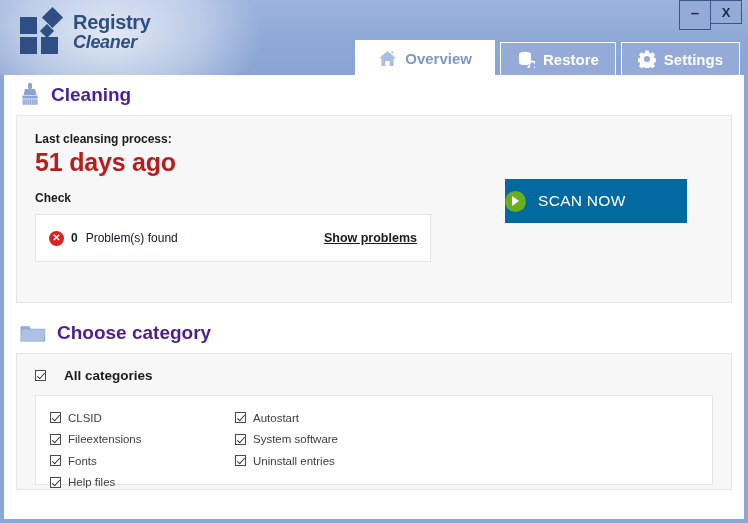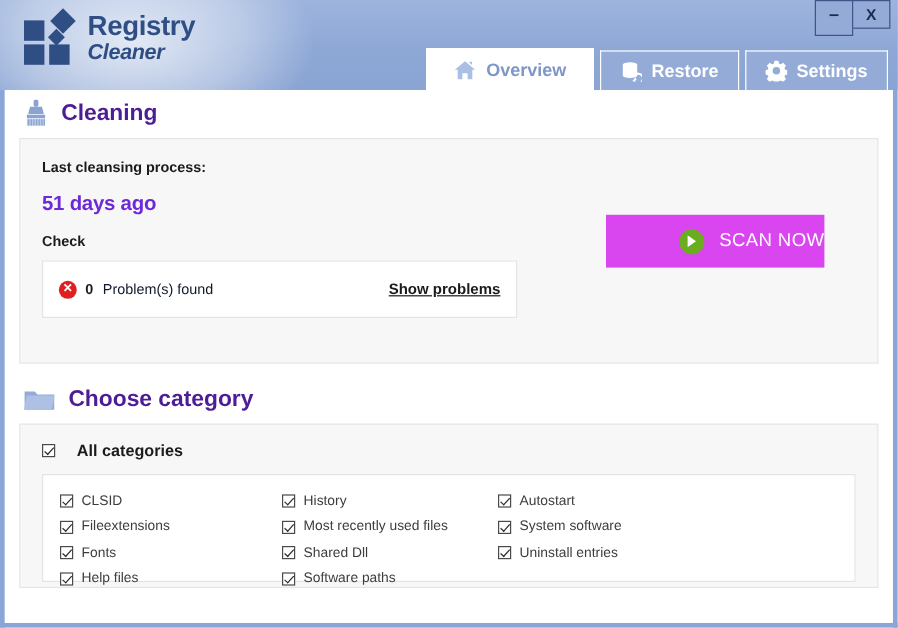--- a/index.html
+++ b/index.html
@@ -97,21 +97,21 @@
     background: #2f4f84;
     transform: rotate(45deg);
   }
   .ldm.d1 { width: 15px; height: 15px; left: 25px; top: 0px; }
   .ldm.d2 { width: 10px; height: 10px; left: 22px; top: 16px; }
   #logo-text {
     line-height: 1;
     color: #2f4f84;
   }
   #logo-line1 {
-    font-size: 23px;
+    font-size: 20px;
     font-weight: bold;
     letter-spacing: -0.3px;
     display: block;
   }
   #logo-line2 {
     font-size: 18px;
     font-weight: bold;
     font-style: italic;
     letter-spacing: -0.3px;
     display: block;
@@ -193,24 +193,24 @@
     position: relative;
     height: 188px;
     padding: 16px 18px;
   }
   #last-label {
     font-size: 12px;
     font-weight: bold;
     color: #1b1b1b;
   }
   #days-ago {
-    margin-top: 14px;
-    font-size: 17px;
-    font-weight: bold;
-    color: #6d28d9;
+    margin-top: 2px;
+    font-size: 25px;
+    font-weight: bold;
+    color: #b91c1c;
     letter-spacing: -0.2px;
   }
   #check-label {
     margin-top: 14px;
     font-size: 12px;
     font-weight: bold;
     color: #1b1b1b;
   }
   #problem-box {
     margin-top: 9px;
@@ -254,24 +254,24 @@
     color: #1b1b1b;
     text-decoration: underline;
     cursor: pointer;
   }
 
   #scan-now {
     position: absolute;
     right: 44px; top: 63px;
     width: 182px;
     height: 44px;
-    background: #d946ef;
-    display: flex;
-    align-items: center;
-    justify-content: flex-end;
+    background: #0369a1;
+    display: flex;
+    align-items: center;
+    justify-content: flex-start;
     cursor: pointer;
     border: 0;
   }
   #scan-play {
     width: 21px; height: 21px;
     border-radius: 50%;
     background: #6aad1e;
     display: flex;
     align-items: center;
     justify-content: center;
@@ -484,38 +484,20 @@
           <div class="cat-item">
             <span class="cb"></span>
             <span class="cat-label">Fonts</span>
           </div>
           <div class="cat-item">
             <span class="cb"></span>
             <span class="cat-label">Help files</span>
           </div>
         </div>
 
-        <div class="cat-col" style="width:180px;">
-          <div class="cat-item">
-            <span class="cb"></span>
-            <span class="cat-label">History</span>
-          </div>
-          <div class="cat-item">
-            <span class="cb"></span>
-            <span class="cat-label">Most recently used files</span>
-          </div>
-          <div class="cat-item">
-            <span class="cb"></span>
-            <span class="cat-label">Shared Dll</span>
-          </div>
-          <div class="cat-item">
-            <span class="cb"></span>
-            <span class="cat-label">Software paths</span>
-          </div>
-        </div>
 
         <div class="cat-col">
           <div class="cat-item">
             <span class="cb"></span>
             <span class="cat-label">Autostart</span>
           </div>
           <div class="cat-item">
             <span class="cb"></span>
             <span class="cat-label">System software</span>
           </div>

